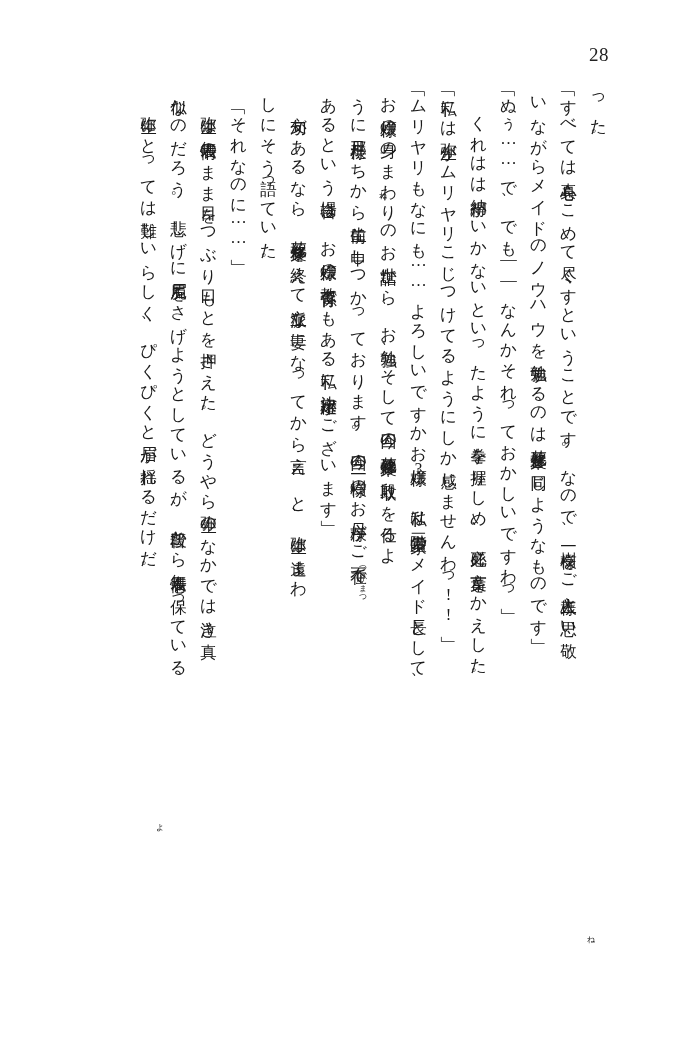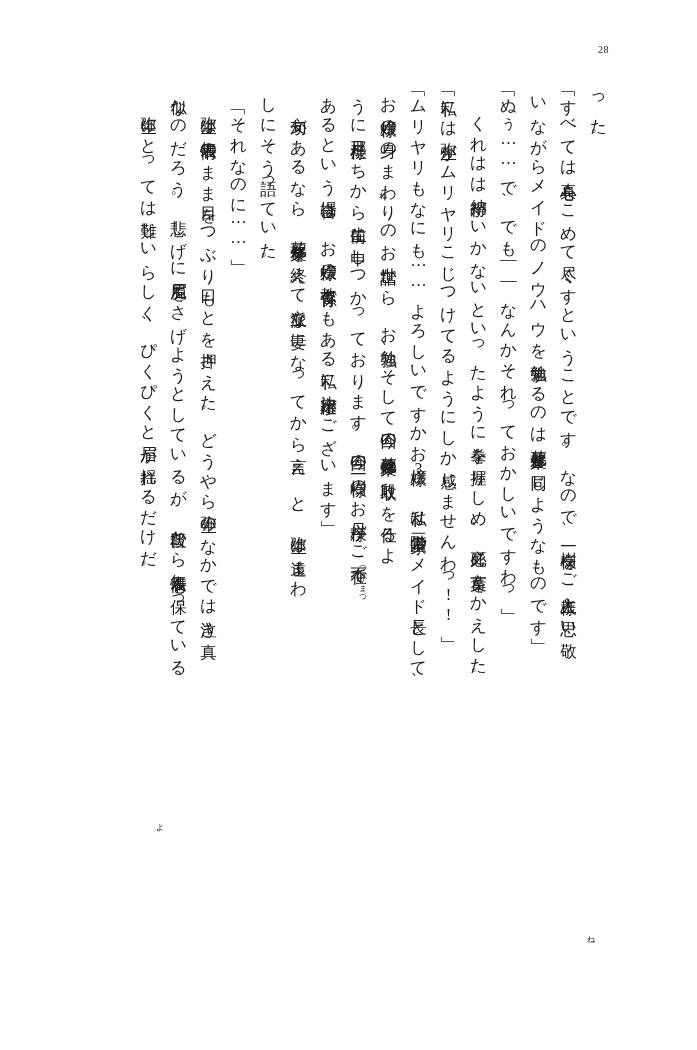--- a/index.html
+++ b/index.html
@@ -17,21 +17,21 @@
     height: 1050px;
     background: #ffffff;
     overflow: hidden;
     box-sizing: border-box;
   }
   
   .page-number {
     position: absolute;
     top: 44px;
     right: 88px;
-    font-size: 10px;
+    font-size: 19px;
     font-family: "Liberation Serif", serif;
     color: #222;
     letter-spacing: 0.5px;
   }
   
   .body-text {
     position: absolute;
     top: 86px;
     right: 84px;
     left: 56px;

